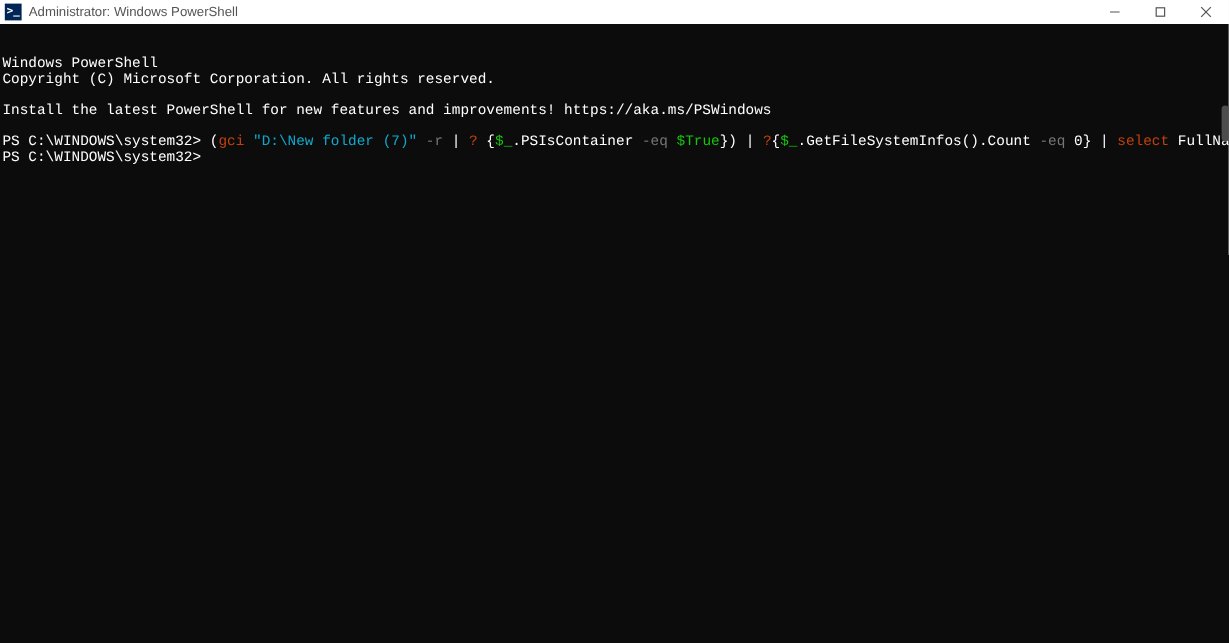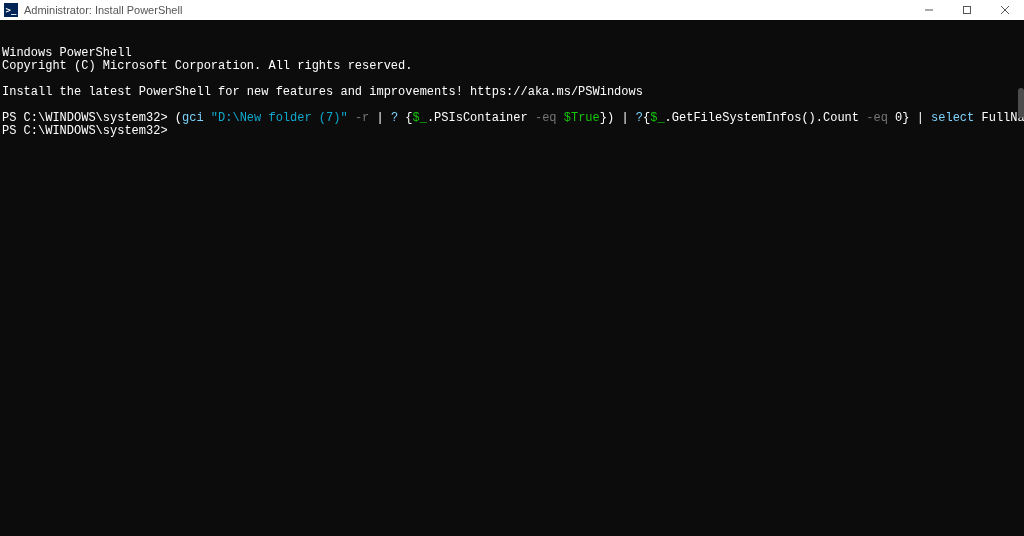--- a/index.html
+++ b/index.html
@@ -65,21 +65,21 @@
     color: #cccccc;
     font-family: Consolas, "Courier New", monospace;
     font-size: 12px;
     line-height: 13px;
     padding: 1px 2px;
     position: relative;
     white-space: pre;
     overflow: hidden;
   }
   .line { min-height: 13px; }
-  .tok-yellow { color: #7dd3fc; }
+  .tok-yellow { color: #c2410c; }
   .tok-cyan   { color: #11a8cd; }
   .tok-gray   { color: #767676; }
   .tok-brightgreen { color: #16c60c; }
   .tok-default { color: #ffffff; }
   .scrollbar-thumb {
     position: absolute;
     right: 0;
     top: 68px;
     width: 6px;
     height: 30px;
@@ -87,21 +87,21 @@
     border-radius: 3px;
   }
 </style>
 </head>
 <body>
 
 <div class="window">
 
   <div class="titlebar">
     <div class="app-icon">&gt;_</div>
-    <div class="title-text">Administrator: Install PowerShell</div>
+    <div class="title-text">Administrator: Windows PowerShell</div>
     <div class="spacer"></div>
     <div class="win-controls">
       <div class="win-btn">
         <svg width="10" height="10" viewBox="0 0 10 10">
             <line x1="1" y1="5" x2="9" y2="5" stroke="#555" stroke-width="1"></line>
           </svg>
       </div>
       <div class="win-btn">
         <svg width="10" height="10" viewBox="0 0 10 10">
             <rect x="1.5" y="1.5" width="7" height="7" fill="none" stroke="#555" stroke-width="1"></rect>

